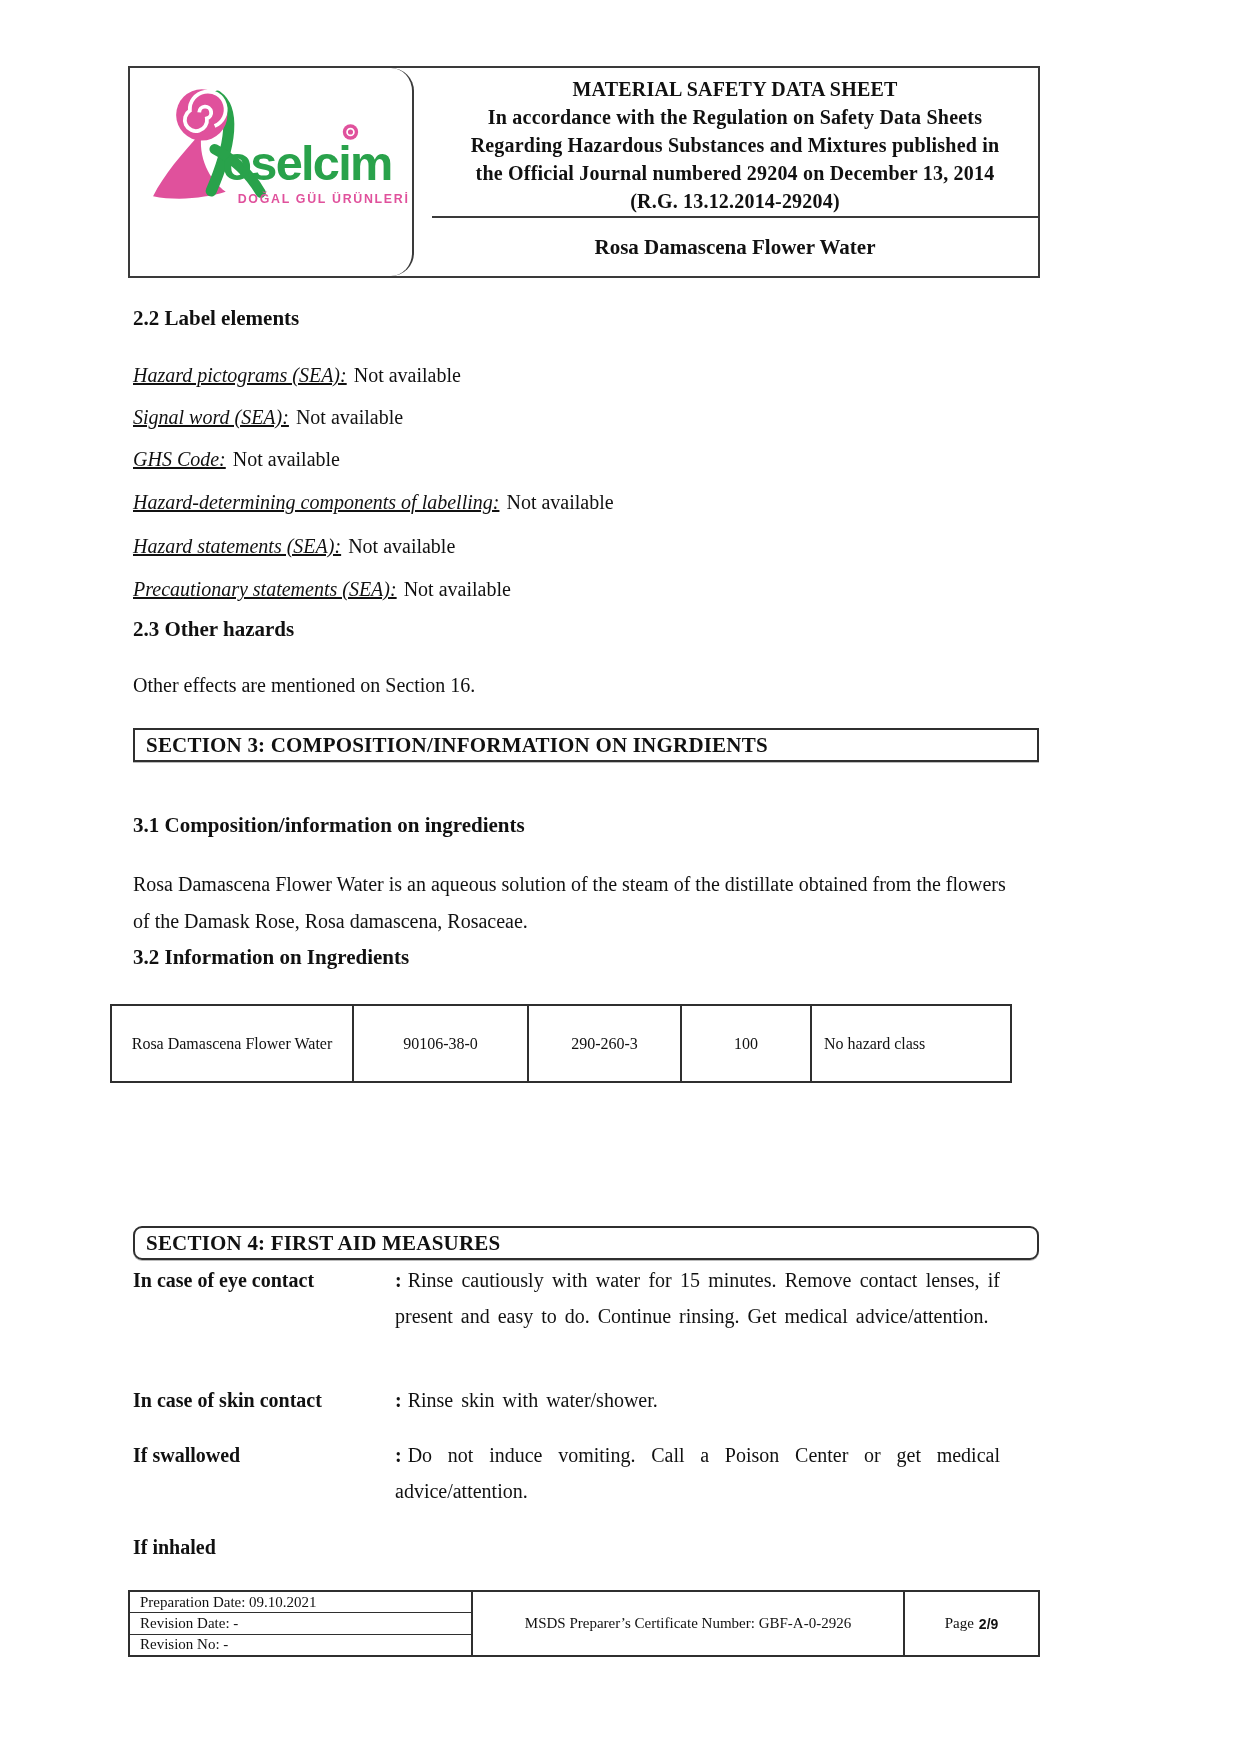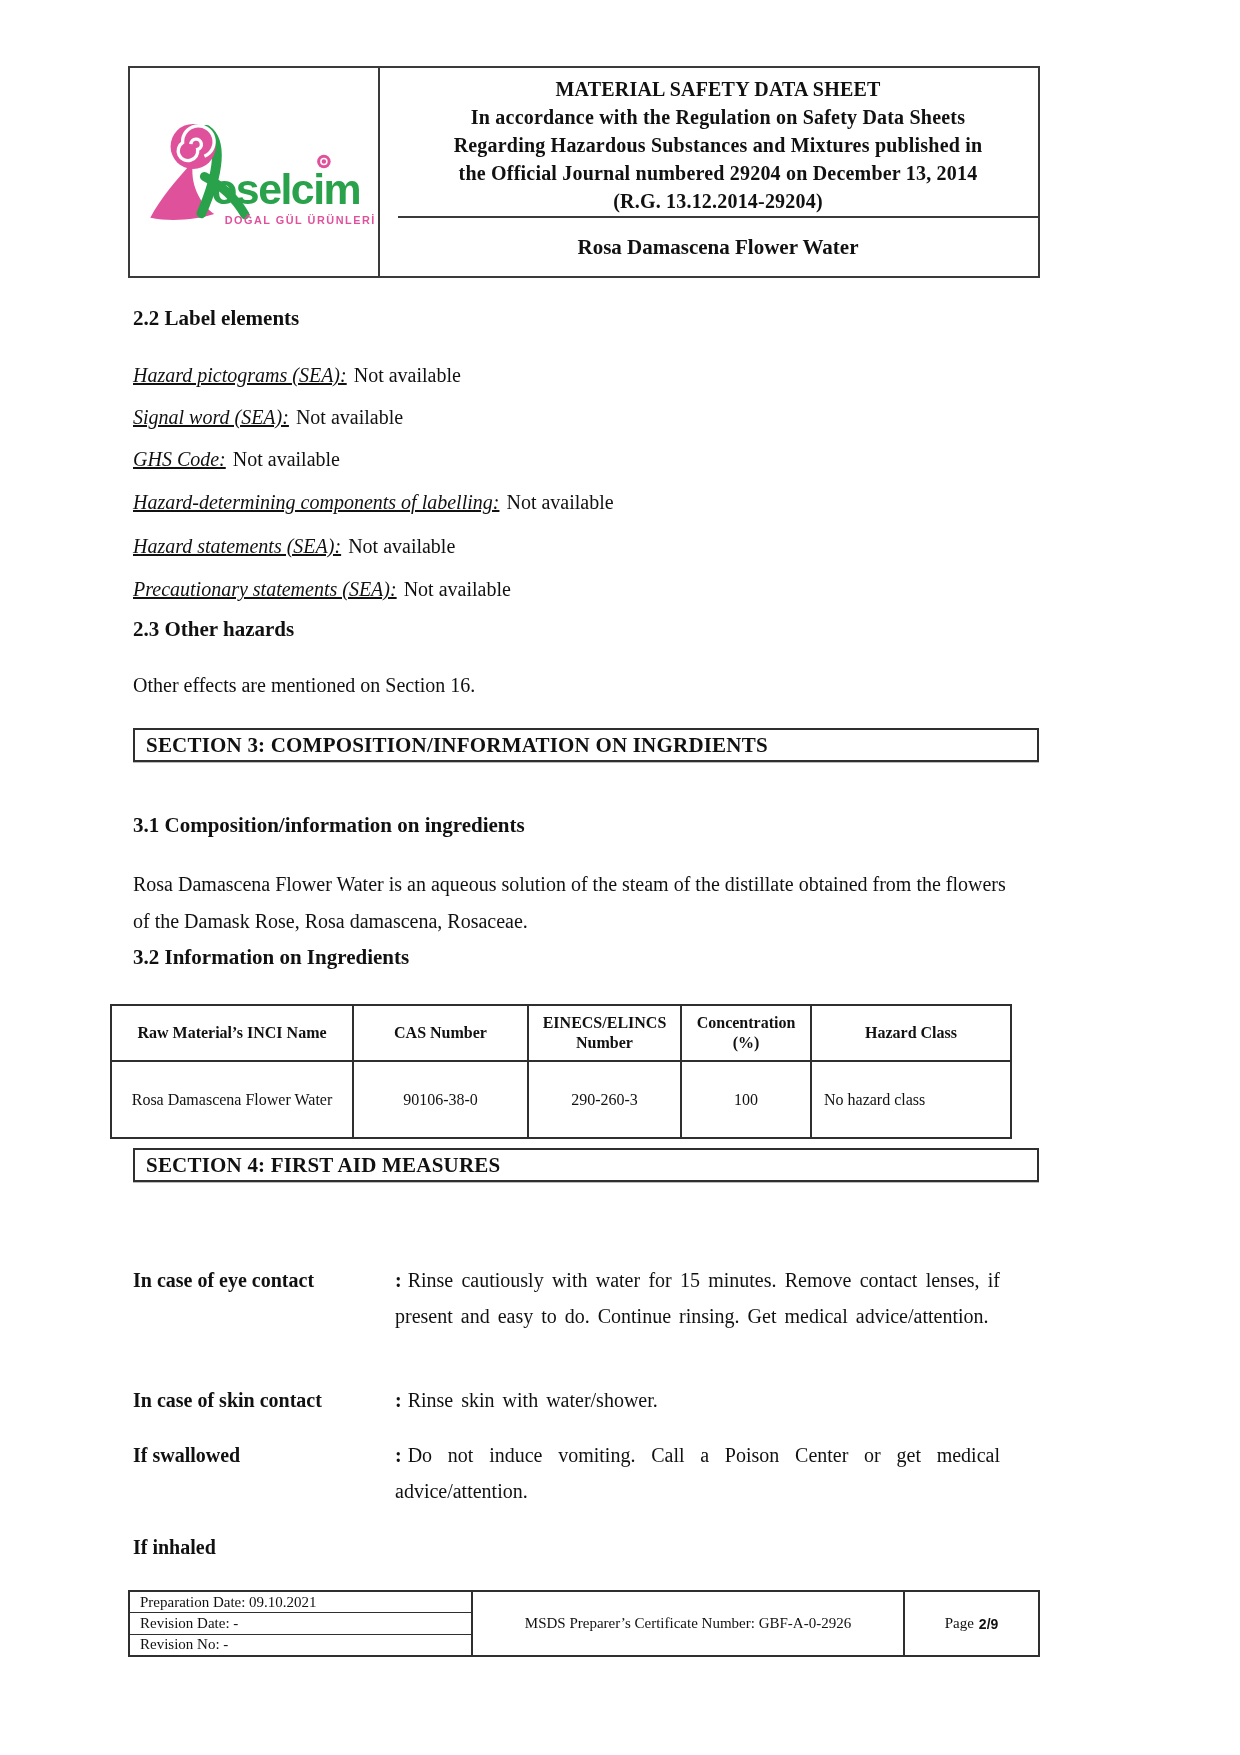--- a/index.html
+++ b/index.html
@@ -11,22 +11,22 @@
     color:#111;
     font-family:"Liberation Serif","DejaVu Serif",serif;
     overflow:hidden;
   }
   
   .hdr {
     position:absolute; left:128px; top:66px; width:912px; height:212px;
     border:2px solid #3a3a3a; display:flex;
   }
   .hdr-logo-cell {
-    width:250px; border-right:2px solid #3a3a3a;
-    display:flex; align-items:center; justify-content:center;
+    width:284px; border-right:2px solid #3a3a3a;
+    display:flex; align-items:flex-start; justify-content:center;border-radius:23px;
   }
   .hdr-right { flex:1; display:flex; flex-direction:column;padding-left:18px; }
   .hdr-title {
     height:150px; border-bottom:2px solid #3a3a3a;
     text-align:center; font-weight:bold; font-size:20px; line-height:28px;
     padding-top:7px; letter-spacing:0.2px;
   }
   .hdr-product {
     flex:1; display:flex; align-items:center; justify-content:center;
     font-weight:bold; font-size:21px;
@@ -143,38 +143,31 @@
 
   <table class="ing-table">
     <colgroup>
       <col style="width:242px">
         <col style="width:175px">
         <col style="width:153px">
         <col style="width:130px">
         <col style="width:200px">
     </colgroup>
     <tbody>
-        <tr>
-      <th>Raw Material’s INCI Name</th>
-      <th>CAS Number</th>
-      <th>EINECS/ELINCS Number</th>
-      <th>Concentration (%)</th>
-      <th>Hazard Class</th>
-    </tr>
     <tr>
       <td>Rosa Damascena Flower Water</td>
       <td>90106-38-0</td>
       <td>290-260-3</td>
       <td>100</td>
       <td class="left">No hazard class</td>
     </tr>
   </tbody>
     </table>
 
-  <div class="sec-banner" style="top:1148px;">SECTION 4: FIRST AID MEASURES</div>
+  <div class="sec-banner" style="top:1226px;border-radius:9px;">SECTION 4: FIRST AID MEASURES</div>
 
   <div class="fa-item" style="top:1262px;">
     <div class="fa-label">In case of eye contact</div>
     <div class="fa-text"><span class="sep">:</span><span>Rinse cautiously with water for 15 minutes. Remove contact lenses, if present and easy to do. Continue rinsing. Get medical advice/attention.</span></div>
   </div>
   <div class="fa-item" style="top:1382px;">
     <div class="fa-label">In case of skin contact</div>
     <div class="fa-text" style="text-align:left;"><span class="sep">:</span><span>Rinse skin with water/shower.</span></div>
   </div>
   <div class="fa-item" style="top:1437px;">

